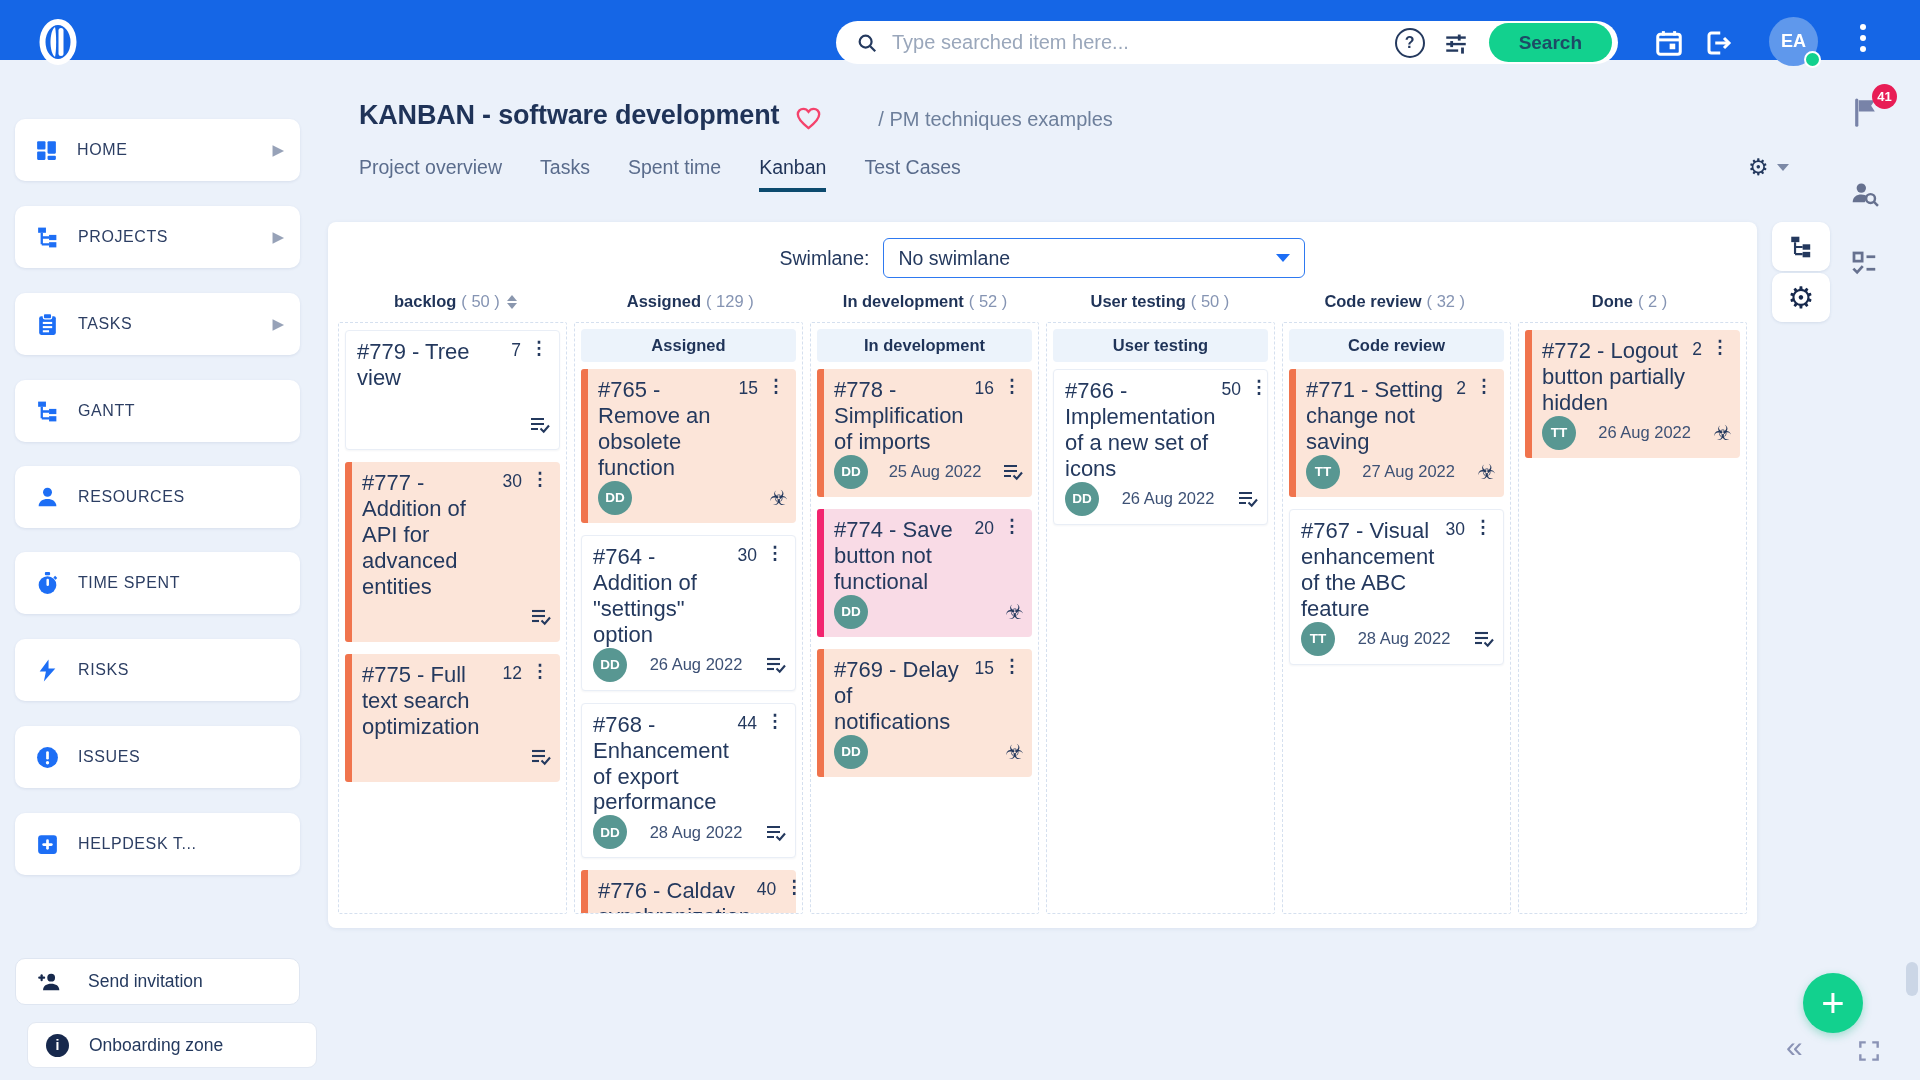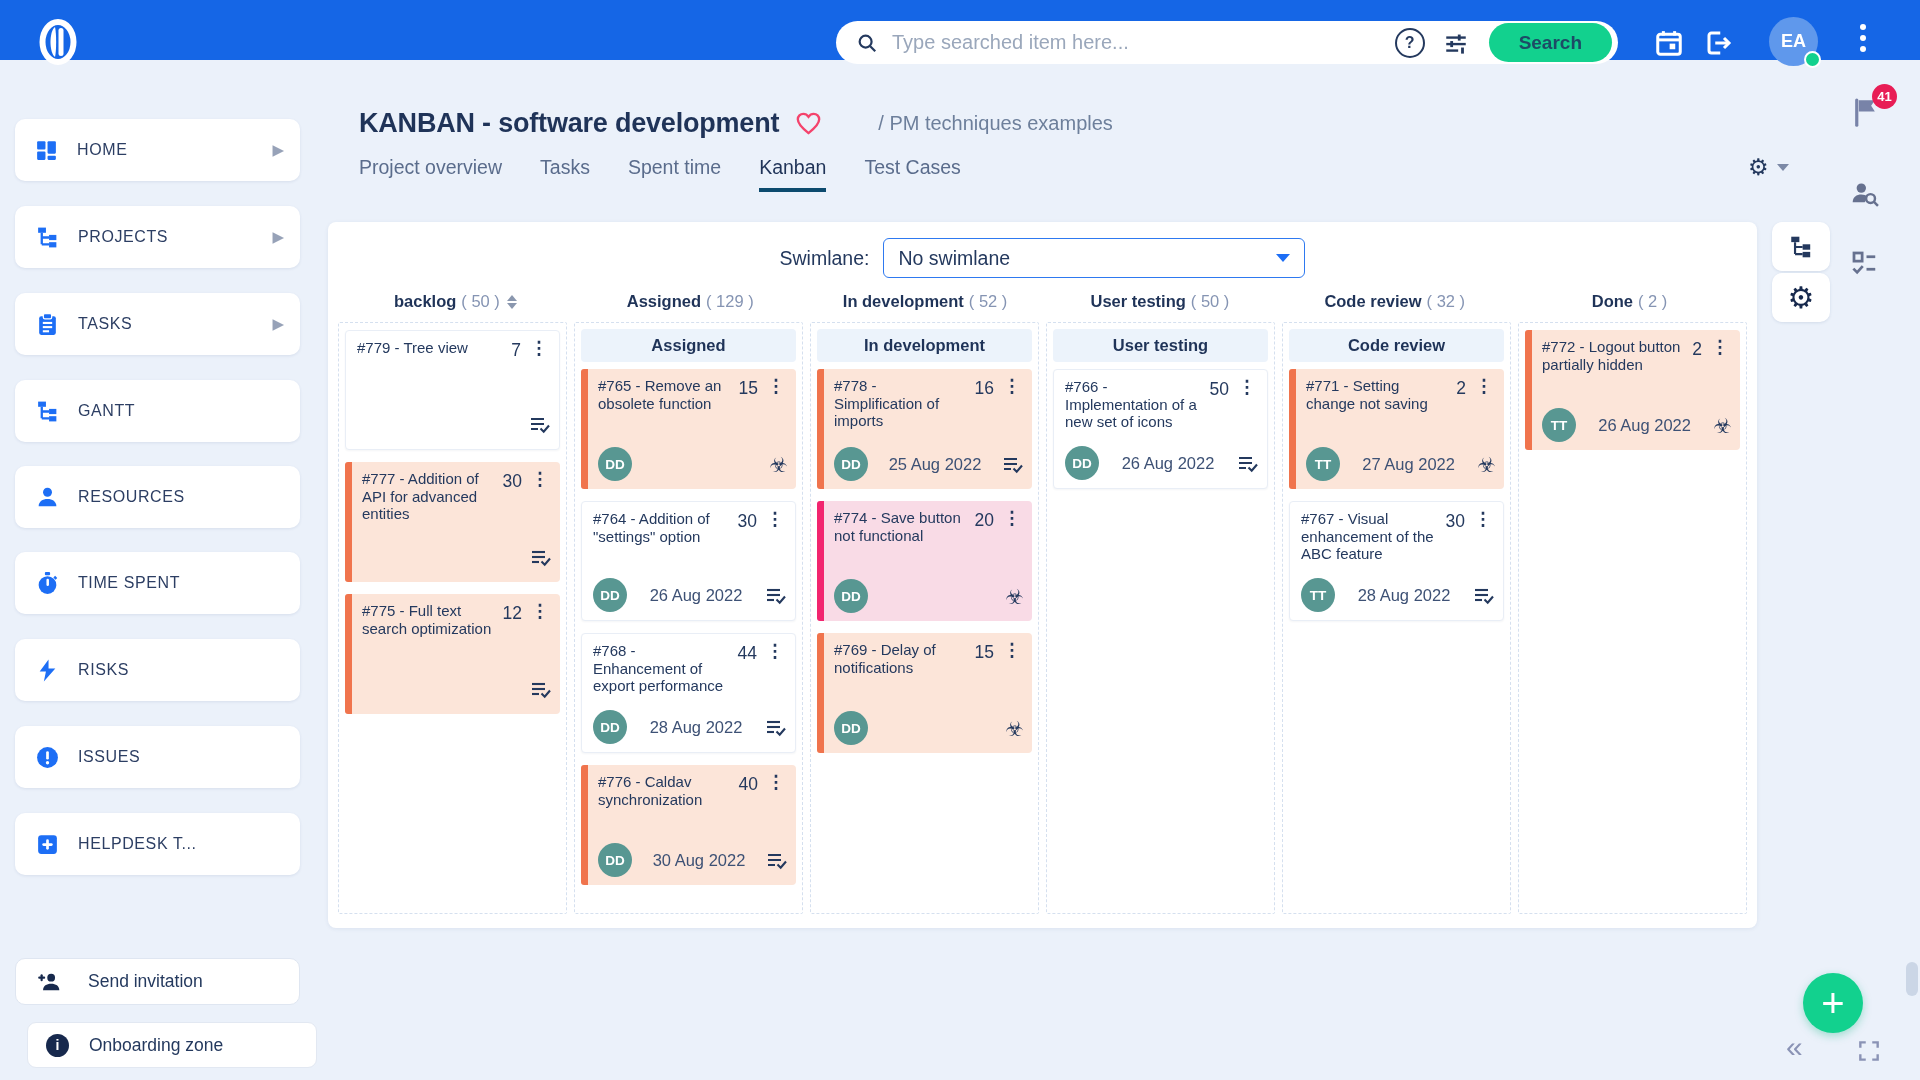--- a/index.html
+++ b/index.html
@@ -35,21 +35,21 @@
   .invite{position:absolute;left:15px;top:958px;width:285px;height:47px;background:#fff;border:1px solid #dfe6f1;
       border-radius:10px;display:flex;align-items:center;padding:0 20px;box-sizing:border-box;cursor:pointer;}
   .invite .lbl{font-size:17.5px;color:#24395e;margin-left:26px;}
   .onboard{position:absolute;left:27px;top:1022px;width:290px;height:46px;background:#fff;border:1px solid #e2e8f2;
       border-radius:9px;display:flex;align-items:center;padding:0 18px;box-sizing:border-box;cursor:pointer;}
   .onboard .info-ic{width:23px;height:23px;border-radius:50%;background:#17294d;color:#fff;font-size:14px;
       font-weight:bold;display:flex;align-items:center;justify-content:center;}
   .onboard .lbl{font-size:17.5px;color:#24395e;margin-left:20px;}
 
   
-  .pagehead{position:absolute;left:359px;top:108px;display:flex;align-items:center;}
+  .pagehead{position:absolute;left:359px;top:100px;display:flex;align-items:flex-end;}
   .pagehead h1{margin:0;font-size:27px;color:#1f3358;letter-spacing:-.2px;}
   .heart{margin-left:16px;}
   .crumb{margin-left:56px;font-size:20px;color:#6d7f9b;}
   .tabs{position:absolute;left:359px;top:156px;display:flex;gap:38px;}
   .tab{font-size:19.5px;color:#5a6c8c;padding-bottom:9px;cursor:pointer;white-space:nowrap;}
   .tab.active{color:#1f3358;border-bottom:4px solid #0c4a6e;}
   .gear-sm{position:absolute;left:1748px;top:154px;display:flex;align-items:center;gap:8px;cursor:pointer;}
   .gear-sm .g{font-size:23px;color:#24395e;}
   .caret-dn{width:0;height:0;border-left:6px solid transparent;border-right:6px solid transparent;
       border-top:7px solid #7c89a6;}
@@ -86,21 +86,21 @@
       font-size:16.5px;color:#1f3358;padding:7px 0;}
   .col-cards{display:flex;flex-direction:column;gap:12px;padding:7px 6px;}
   .card{position:relative;border-radius:4px;padding:8px 8px 8px 11px;display:flex;flex-direction:column;
       min-height:120px;box-sizing:border-box;cursor:pointer;}
   .card.white{background:#fff;border:1px solid #e9eef6;box-shadow:0 1px 2px rgba(30,50,90,.05);}
   .card.peach{background:#fce5d9;padding-left:17px;}
   .card.peach::before{content:"";position:absolute;left:0;top:0;bottom:0;width:7px;background:#f0744d;border-radius:3px 0 0 3px;}
   .card.pink{background:#f9dbe6;padding-left:17px;}
   .card.pink::before{content:"";position:absolute;left:0;top:0;bottom:0;width:7px;background:#f2256f;border-radius:3px 0 0 3px;}
   .card-top{display:flex;align-items:flex-start;}
-  .card-title{flex:1;font-size:15px;line-height:1.18;color:#24395e;padding-right:4px;}
+  .card-title{flex:1;font-size:22px;line-height:1.18;color:#24395e;padding-right:4px;}
   .points{font-size:17.5px;color:#24395e;margin:1px 6px 0 2px;}
   .kebab{color:#24395e;font-weight:bold;font-size:18px;line-height:.9;padding:1px 3px;cursor:pointer;}
   .card-footer{margin-top:auto;display:flex;align-items:center;min-height:34px;}
   .card-footer.icon-only{justify-content:flex-end;}
   .avatar-sm{width:34px;height:34px;border-radius:50%;background:#589792;color:#fff;font-size:13.5px;
       font-weight:bold;display:flex;align-items:center;justify-content:center;flex:0 0 auto;}
   .date{flex:1;text-align:center;font-size:16.5px;color:#3d5175;}
   .bio{font-size:21px;color:#24395e;line-height:1;}
   .spacer{flex:1;}
 

